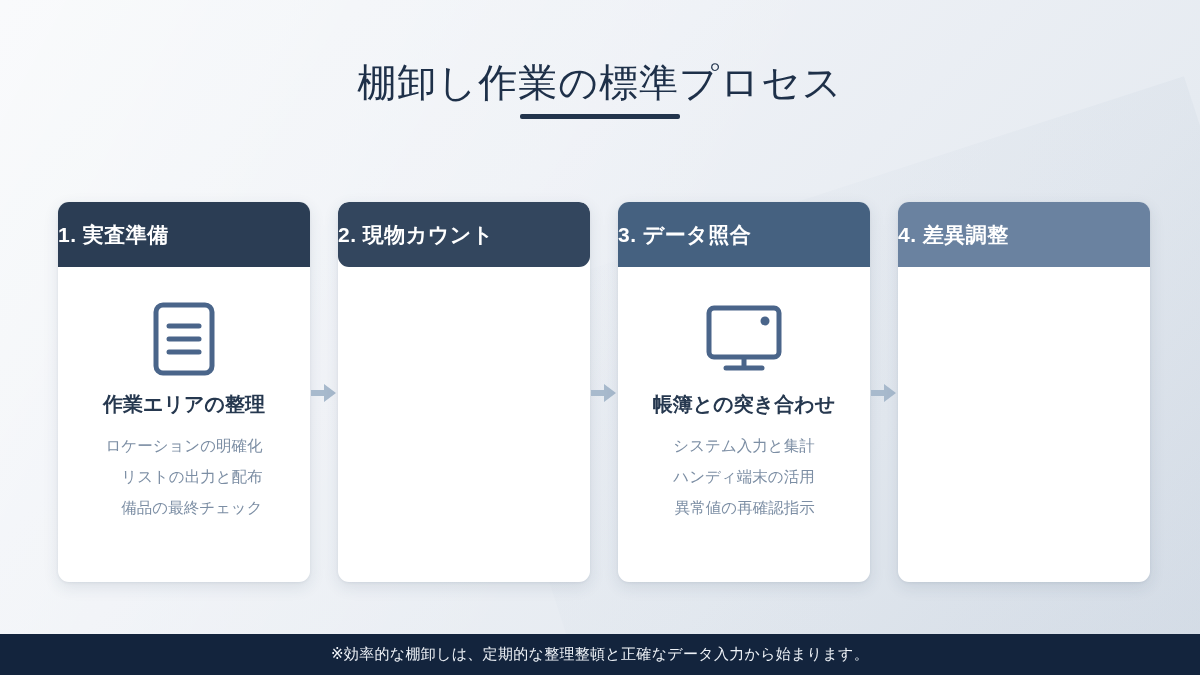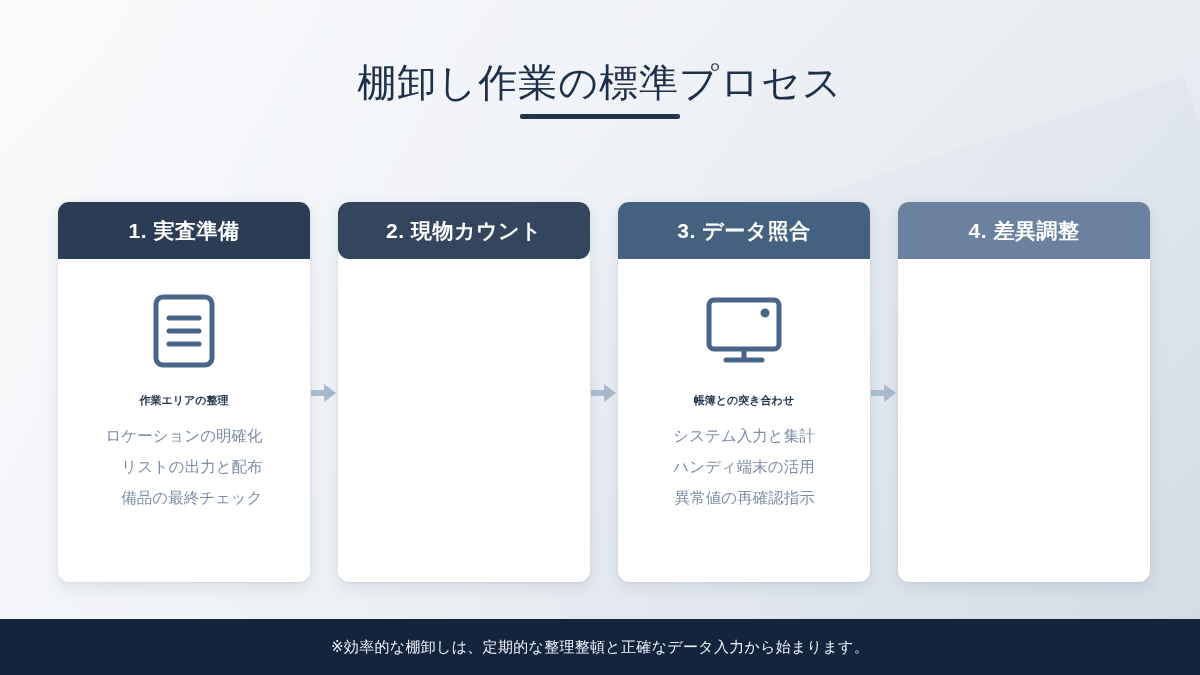--- a/index.html
+++ b/index.html
@@ -65,41 +65,41 @@
   .card{
     width:252px; height:380px;
     background:#ffffff;
     border-radius:11px;
     box-shadow:0 5px 16px rgba(40,62,90,.11), 0 1px 3px rgba(40,62,90,.07);
     display:flex; flex-direction:column;
     overflow:hidden;
     flex:0 0 252px;
   }
   .card-head{
-    height:57px;
-    display:flex; align-items:center; justify-content:center;
+    height:65px;
+    display:flex; align-items:center; 
     color:#ffffff;
     font-size:21px; font-weight:bold; letter-spacing:.5px;
     white-space:nowrap;
   }
   .card-body{
     flex:1;
     display:flex; flex-direction:column; align-items:center;
     padding:30px 14px 0;
   }
 
   .icon-box{
     height:84px;
     display:flex; align-items:center; justify-content:center;
   }
   .icon-box svg{ display:block; }
 
   .card-lead{
-    margin-top:20px;
-    font-size:11px; font-weight:bold; color:#26384f;
+    margin-top:10px;
+    font-size:20px; font-weight:bold; color:#26384f;
     text-align:center; white-space:nowrap;
   }
   .card-list{
     margin-top:12px;
     list-style:none;
     text-align:right;
   }
   .card-list li{
     font-size:15.5px;
     color:#7c8ea4;
@@ -112,21 +112,21 @@
     flex:0 0 28px;
     height:380px;
     display:flex; align-items:center; justify-content:center;
     padding-top:2px;
   }
   .arrow svg{ display:block; }
 
   
   .footer{
     position:absolute; left:0; bottom:0;
-    width:1200px; height:56px;
+    width:1200px; height:41px;
     background:#13243d;
     display:flex; align-items:center; justify-content:center;
     z-index:4;
   }
   .footer-text{
     color:#eef2f7;
     font-size:15px;
     letter-spacing:.3px;
     white-space:nowrap;
   }

